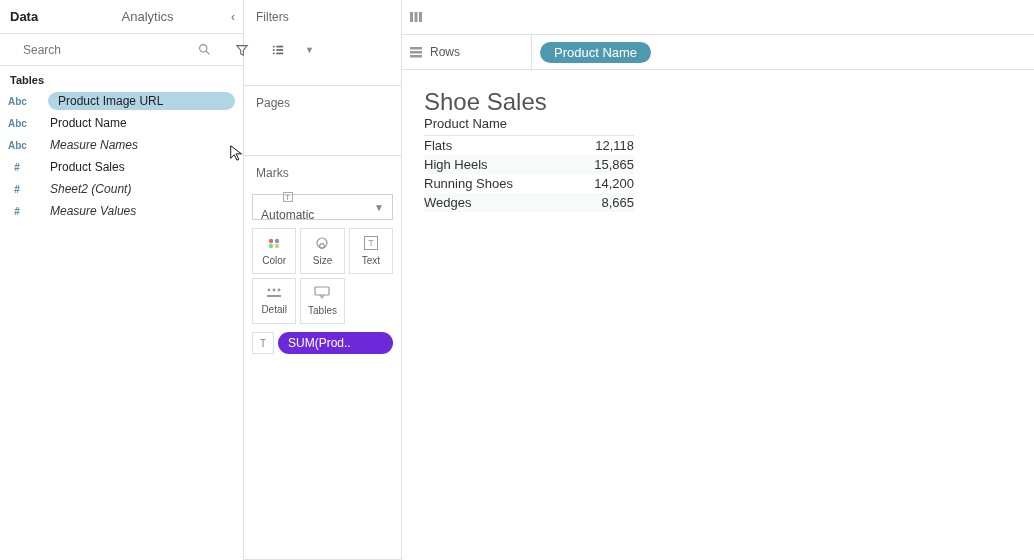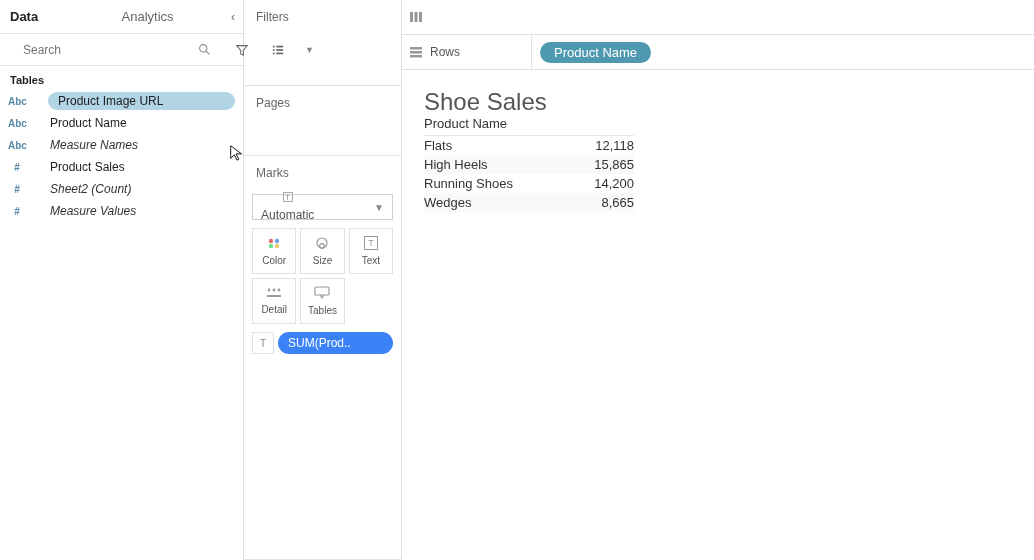--- a/index.html
+++ b/index.html
@@ -39,21 +39,21 @@
   .marks-select { border: 1px solid #d0d0d0; height: 26px; display: flex; align-items: center; padding: 0 8px; font-size: 12px; color: #555; justify-content: space-between; margin-bottom: 8px; cursor: pointer; }
   .marks-select .caret { font-size: 10px; color: #888; }
 
   .mark-grid { display: grid; grid-template-columns: repeat(3, 1fr); gap: 4px; margin-bottom: 4px; }
   .mark-cell { border: 1px solid #e0e0e0; height: 46px; display: flex; flex-direction: column; align-items: center; justify-content: center; gap: 2px; cursor: pointer; }
   .mark-cell .lbl { font-size: 10px; color: #555; }
   .mark-ico { color: #888; }
 
   .text-pill-row { display: flex; align-items: center; gap: 4px; margin-top: 8px; }
   .tp-ico { border: 1px solid #e0e0e0; width: 22px; height: 22px; display:flex; align-items:center; justify-content:center; font-size: 10px; color: #888; }
-  .green-pill { background: #3b82f6; color: #fff; border-radius: 11px; padding: 2px 10px; font-size: 12px; flex: 1; white-space: nowrap; overflow: hidden; text-overflow: ellipsis; height: 22px; display:flex; align-items:center; }
+  .green-pill { background: #6d28d9; color: #fff; border-radius: 11px; padding: 2px 10px; font-size: 12px; flex: 1; white-space: nowrap; overflow: hidden; text-overflow: ellipsis; height: 22px; display:flex; align-items:center; }
 
   .rightside { flex: 1; display: flex; flex-direction: column; }
   .shelf-pair { }
   .shelf-row { display: flex; align-items: center; height: 35px; border-bottom: 1px solid #e0e0e0; }
   .shelf-icon-box { width: 28px; display: flex; align-items: center; justify-content: center; color: #888; }
   .shelf-label-box { width: 102px; font-size: 12px; color: #555; border-right: 1px solid #e0e0e0; height: 100%; display:flex; align-items:center; }
   .shelf-drop { flex: 1; padding: 0 8px; display:flex; align-items:center; }
   .blue-pill { background: #4e99b0; color: #fff; border-radius: 12px; padding: 3px 14px; font-size: 13px; display:flex; align-items:center; }
 
   .viz { padding: 18px 22px; flex: 1; }

